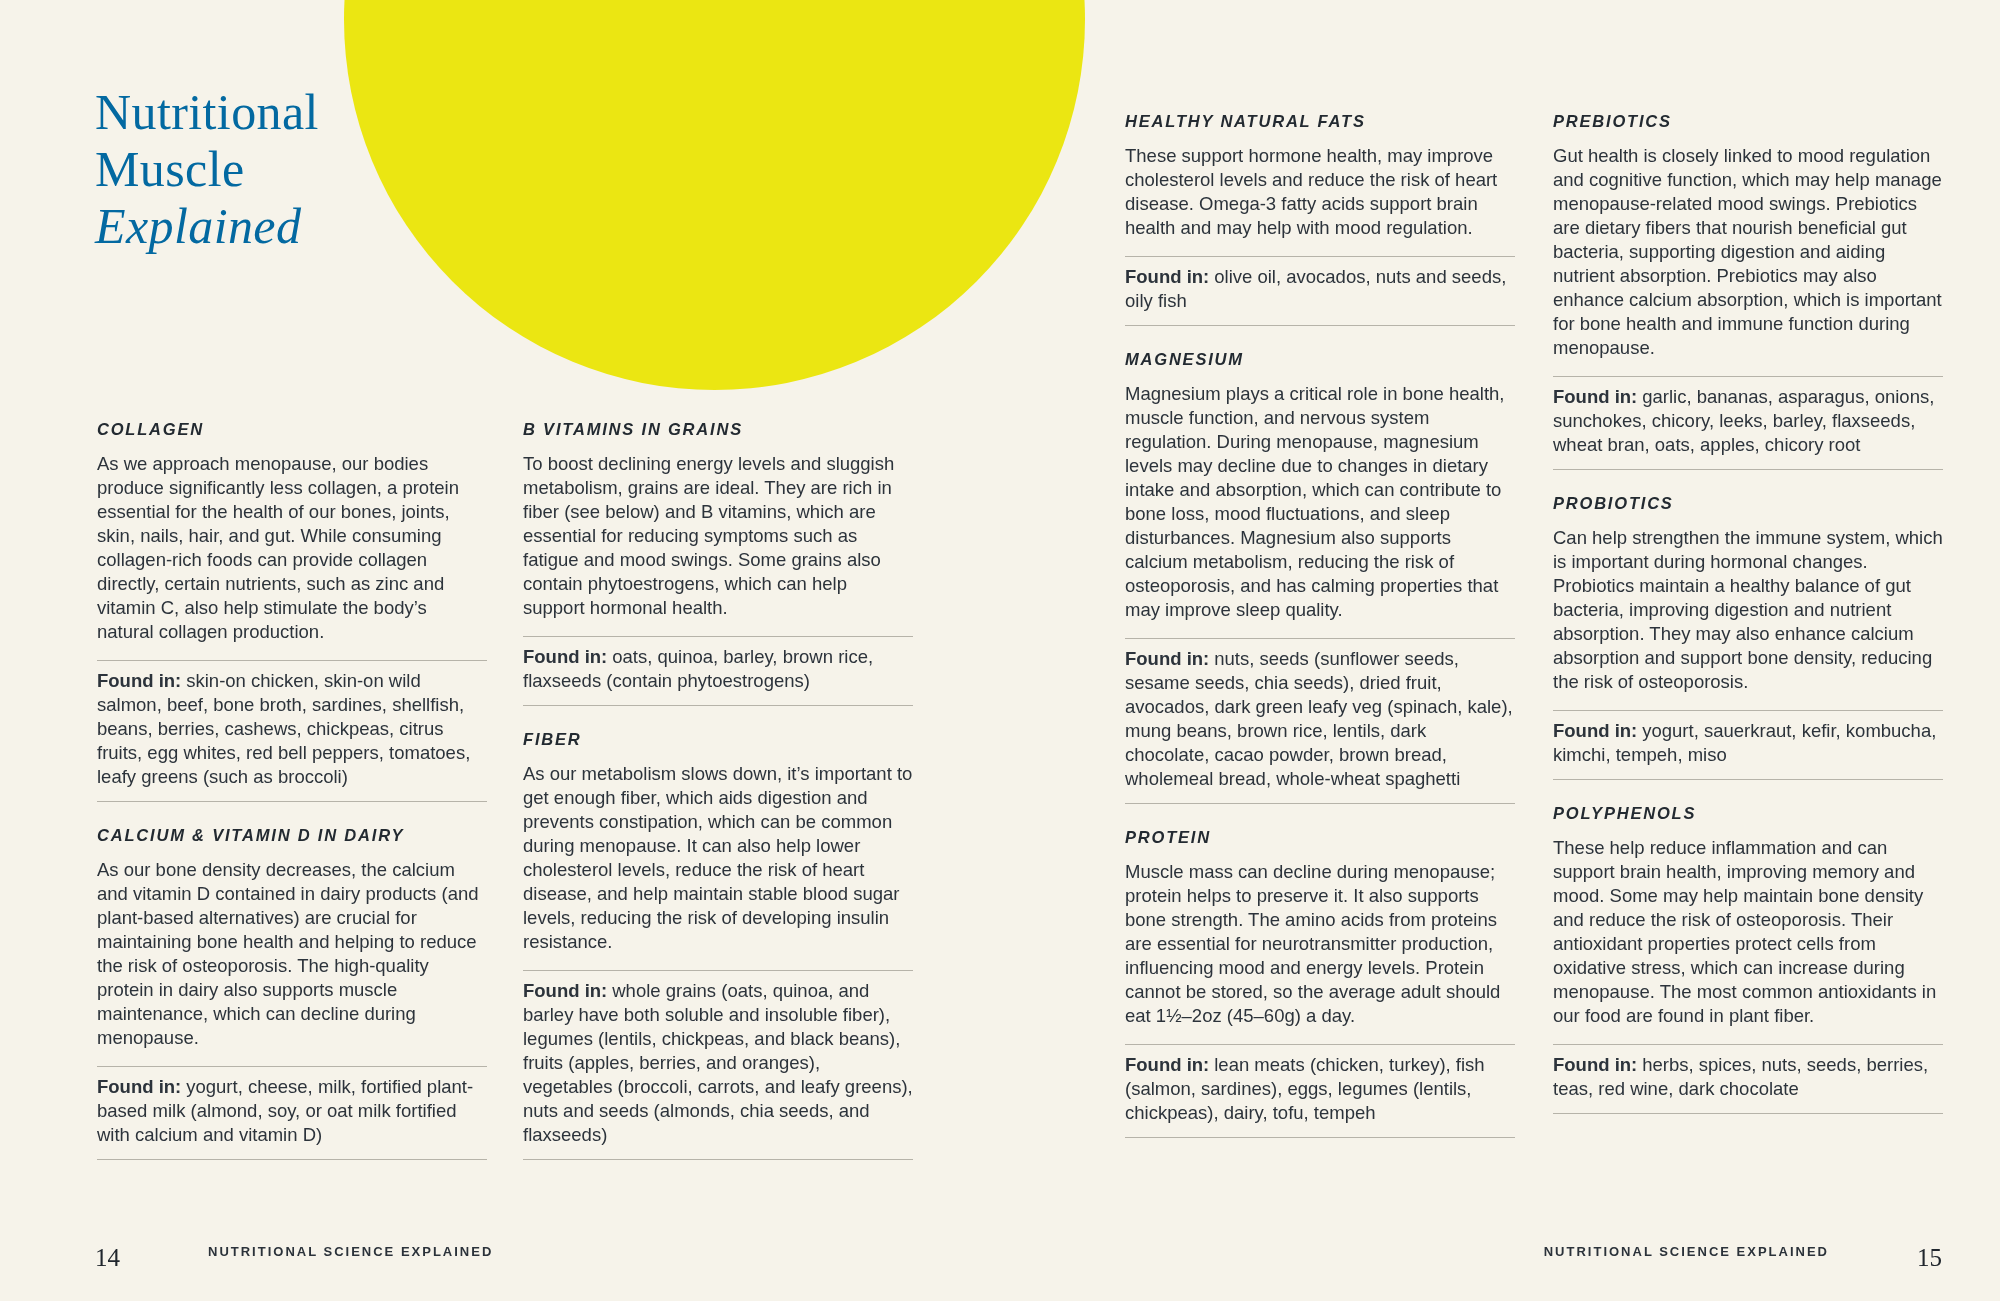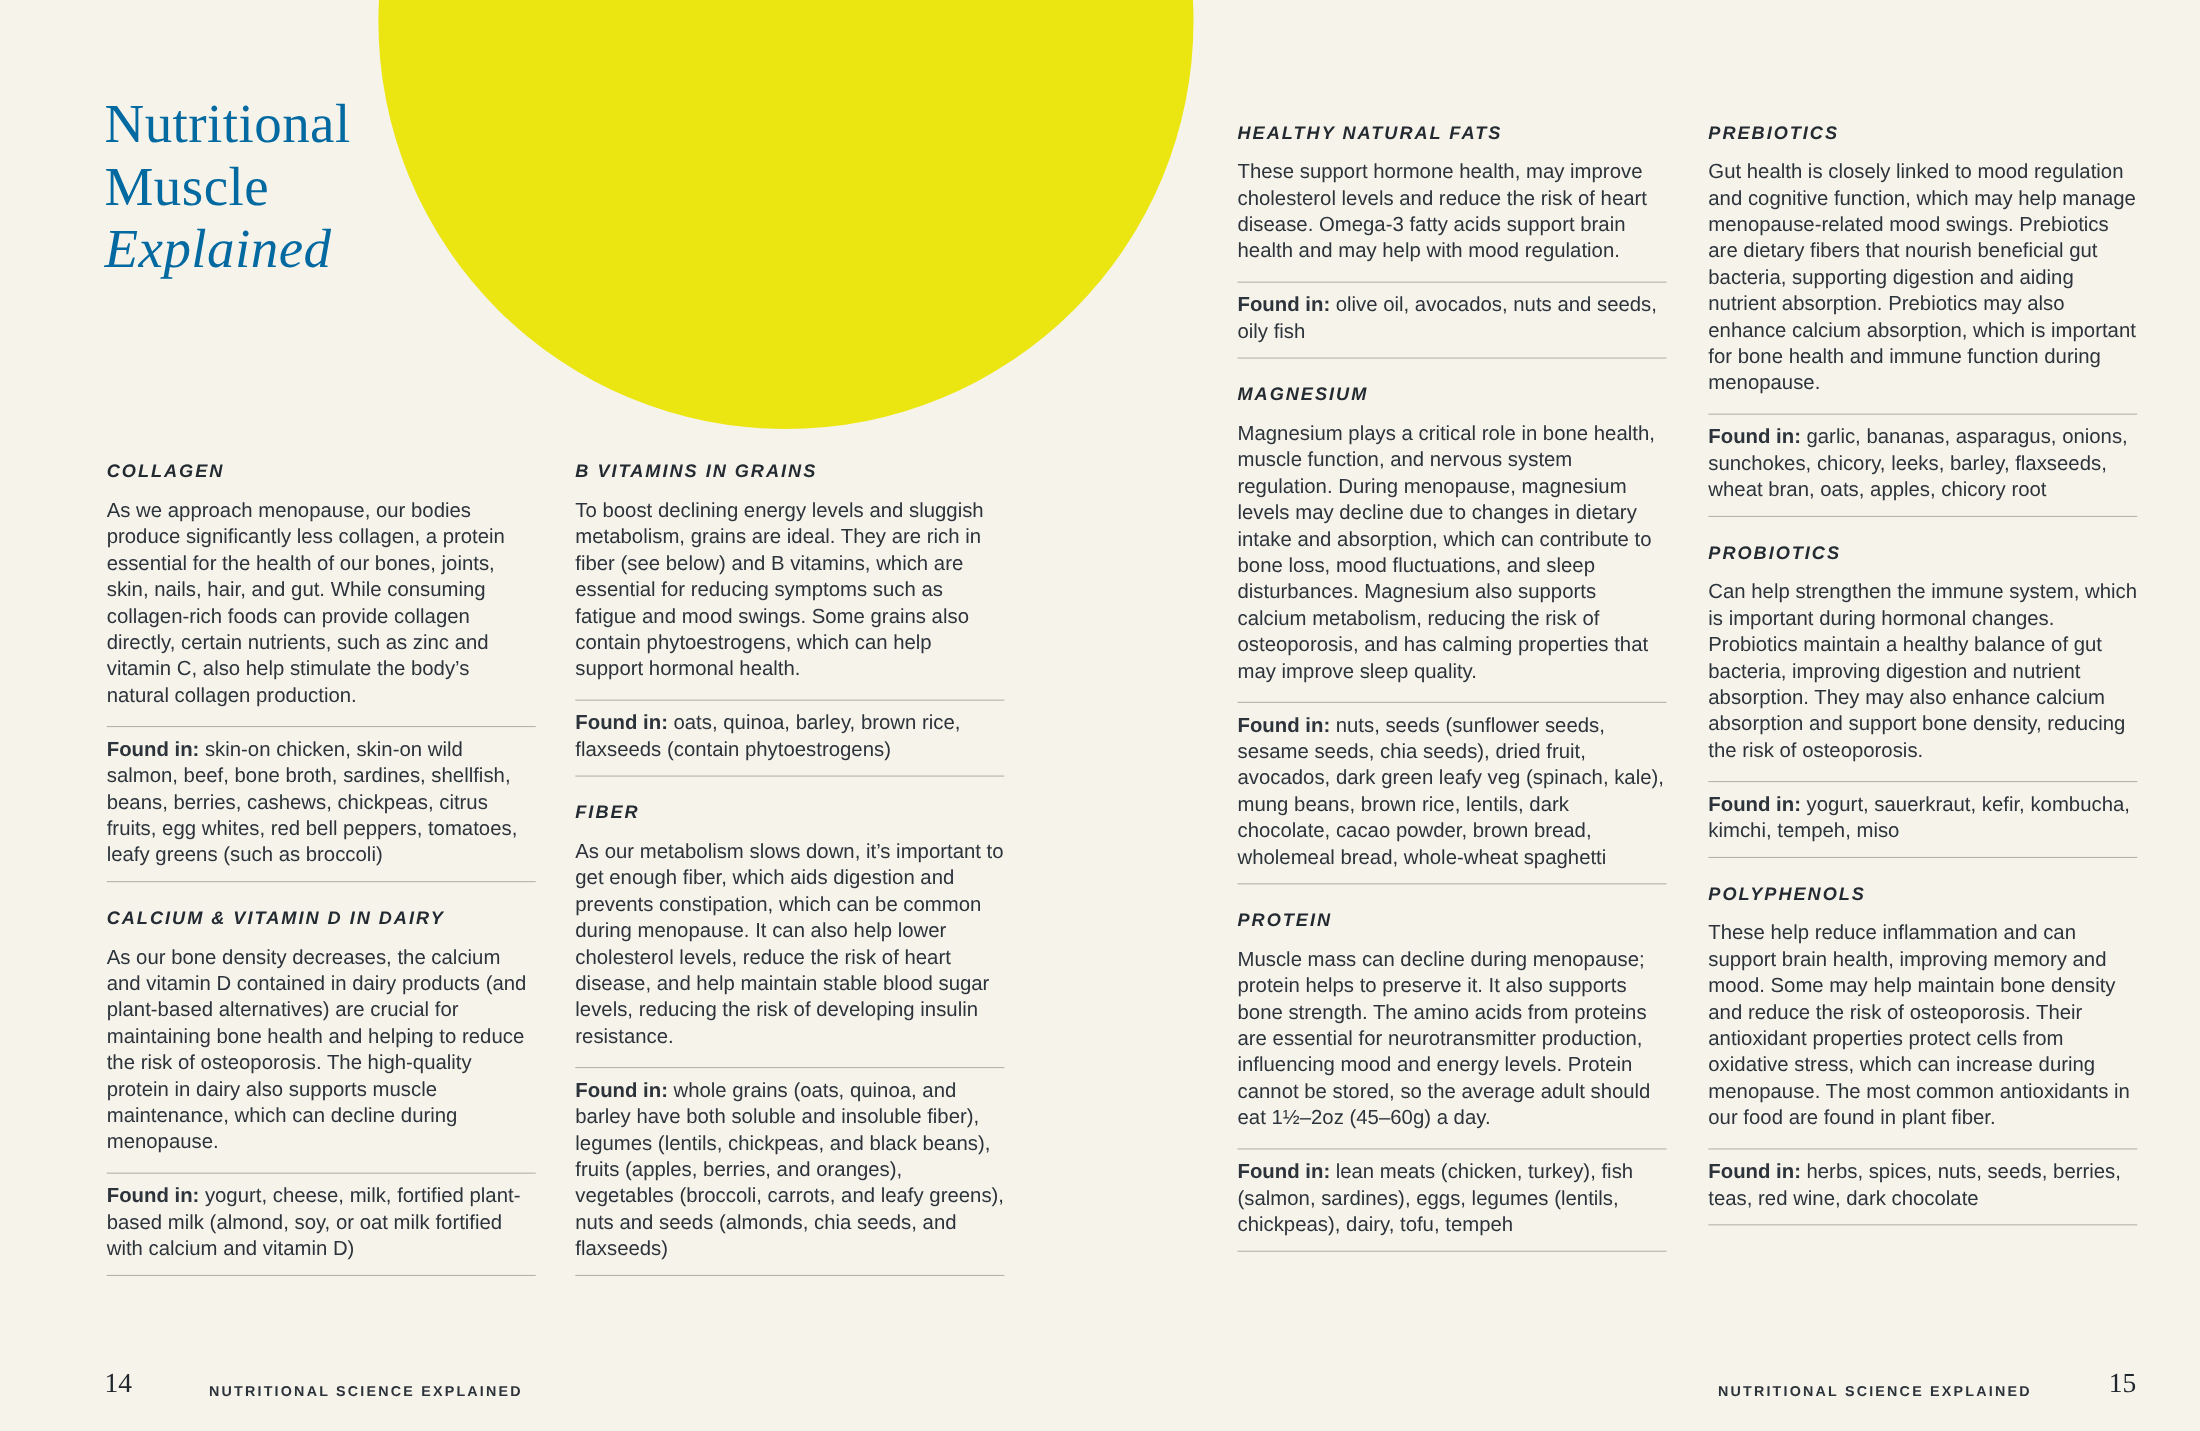--- a/index.html
+++ b/index.html
@@ -76,22 +76,22 @@
     font-size: 18.5px;
     line-height: 24px;
   }
   .found-label { font-weight: bold; margin-right: 5px; }
 
   
   .footer-left, .footer-right {
     position: absolute;
     top: 1244px;
     display: flex;
-    align-items: flex-end;
-    gap: 70px;
+    align-items: flex-start;
+    gap: 88px;
   }
   .footer-left { left: 95px; }
   .footer-right { right: 58px; }
   .page-num {
     font-family: "Liberation Serif", serif;
     font-size: 25px;
     color: #20262d;
   }
   .running-head {
     font-size: 13px;

